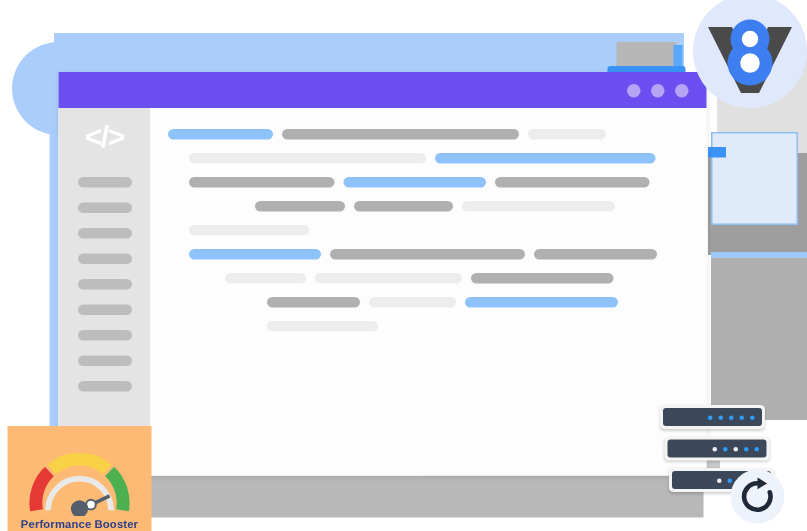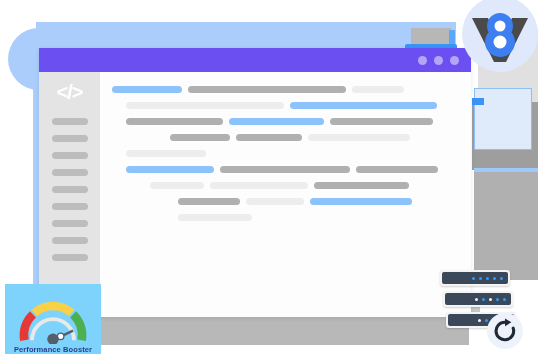--- a/index.html
+++ b/index.html
@@ -92,21 +92,21 @@
   
   .v8-badge{
     position:absolute;left:462px;top:-4px;width:76px;height:76px;
     border-radius:50%;background:#dfe9fb;
   }
   .v8-svg{position:absolute;left:0;top:0;}
 
   
   .perf-card{
     position:absolute;left:5px;top:284px;width:96px;height:70px;
-    background:#7dd3fc;
+    background:#fdba74;
     display:flex;flex-direction:column;align-items:center;justify-content:flex-start;
     padding-top:17px;box-sizing:border-box;
   }
   .perf-label{
     font-size:7.5px;font-weight:700;color:#2c3f8c;letter-spacing:0.1px;
     margin-top:1px;white-space:nowrap;
   }
 
   
   .servers{position:absolute;left:440px;top:270px;width:78px;height:62px;}

